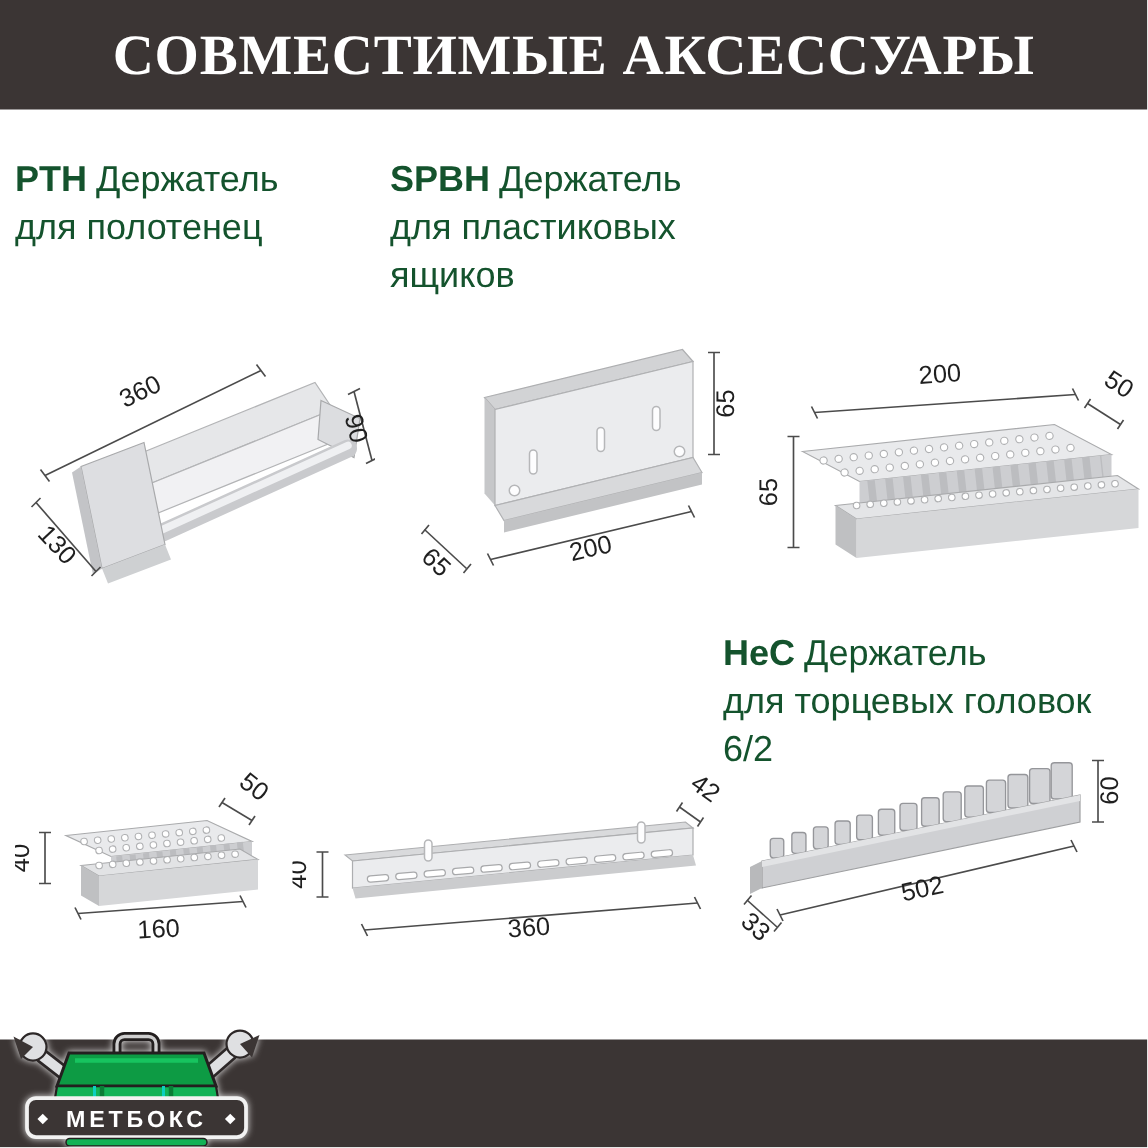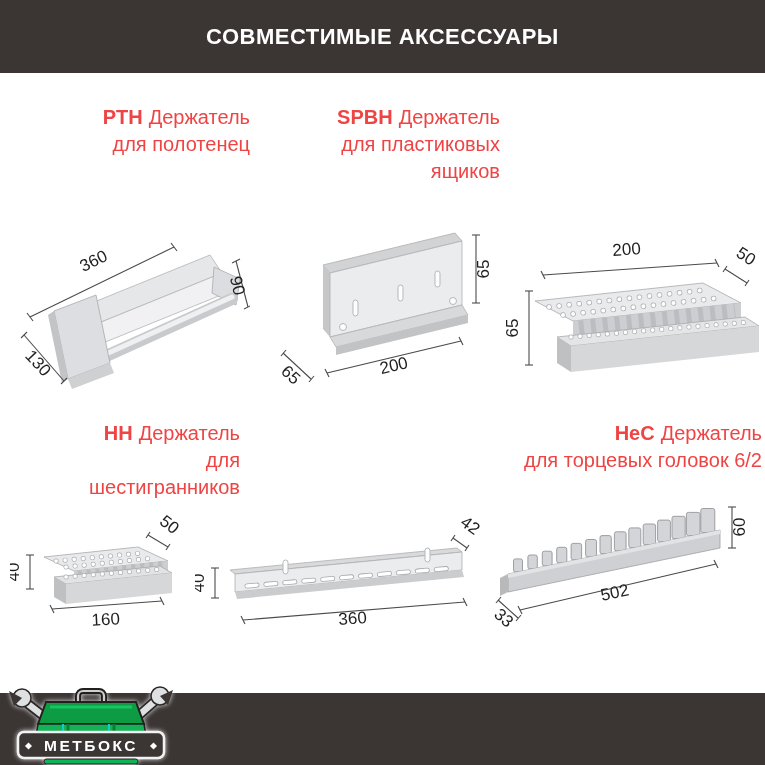--- a/index.html
+++ b/index.html
@@ -1,24 +1,24 @@
 <!DOCTYPE html>
 <html><head>
 <meta charset="utf-8">
 <style>
   html,body{margin:0;padding:0;background:#fff;}
   #page{position:relative;width:765px;height:765px;overflow:hidden;background:#ffffff;
         font-family:"Liberation Sans",sans-serif;}
   
   .bar{position:absolute;left:0;width:765px;background:#3b3534;}
   #header{top:0;height:73px;display:flex;align-items:center;justify-content:center;}
-  #header .title{color:#ffffff;font-weight:800;font-size:22px;letter-spacing:.5px;}
+  #header .title{color:#ffffff;font-weight:800;font-size:38px;letter-spacing:.5px;font-family:Liberation Serif, serif;}
   #footer{top:693px;height:72px;}
   
-  .ptitle{position:absolute;text-align:right;font-size:20px;line-height:1.34;color:#ef4444;
+  .ptitle{position:absolute;text-align:left;font-size:24px;line-height:1.34;color:#14532d;
           white-space:pre-line;}
   .ptitle .code{font-weight:bold;margin-right:6px;}
   
   .illus{position:absolute;}
   svg text{font-family:"Liberation Sans",sans-serif;font-size:17px;fill:#1f1f1f;}
   svg .dim{stroke:#4b4b4b;stroke-width:1.1;fill:none;}
   
   #logo{position:absolute;left:6px;top:682px;filter:drop-shadow(0 0 2.5px rgba(255,255,255,.85));}
   #logo .brand{font-size:15.5px;font-weight:bold;letter-spacing:2.5px;fill:#ffffff;}
 </style>
@@ -29,23 +29,20 @@
 
   <div id="header" class="bar">
     <div class="title">СОВМЕСТИМЫЕ АКСЕССУАРЫ</div>
   </div>
 
   <div class="ptitle" style="left:10px;top:104px;width:240px"><span class="code">PTH</span><span>Держатель
 для полотенец</span></div>
   <div class="ptitle" style="left:260px;top:104px;width:240px"><span class="code">SPBH</span><span>Держатель
 для пластиковых
 ящиков</span></div>
-  <div class="ptitle" style="left:0px;top:420px;width:240px"><span class="code">HH</span><span>Держатель
-для
-шестигранников</span></div>
   <div class="ptitle" style="left:482px;top:420px;width:280px"><span class="code">HeC</span><span>Держатель
 для торцевых головок 6/2</span></div>
 
   <svg class="illus" style="left:10px;top:215px" width="240" height="190" viewBox="0 0 240 190">
     <polygon points="62,96 200,40 212,58 74,114" fill="#e6e7e9" stroke="#b3b4b6" stroke-width=".8"></polygon>
     <polygon points="74,114 212,58 226,74 88,130" fill="#f1f1f3" stroke="#b3b4b6" stroke-width=".8"></polygon>
     <polygon points="204,52 230,64 226,90 202,78" fill="#dcdde0" stroke="#a8a9ab" stroke-width=".8"></polygon>
     <line x1="94" y1="142" x2="222" y2="84" stroke="#c9cacd" stroke-width="12" stroke-linecap="round"></line>
     <line x1="94" y1="140" x2="222" y2="82" stroke="#eff0f2" stroke-width="5" stroke-linecap="round"></line>
     <polygon points="44,96 86,80 100,148 58,164" fill="#dddee1" stroke="#a8a9ab" stroke-width=".8"></polygon>

